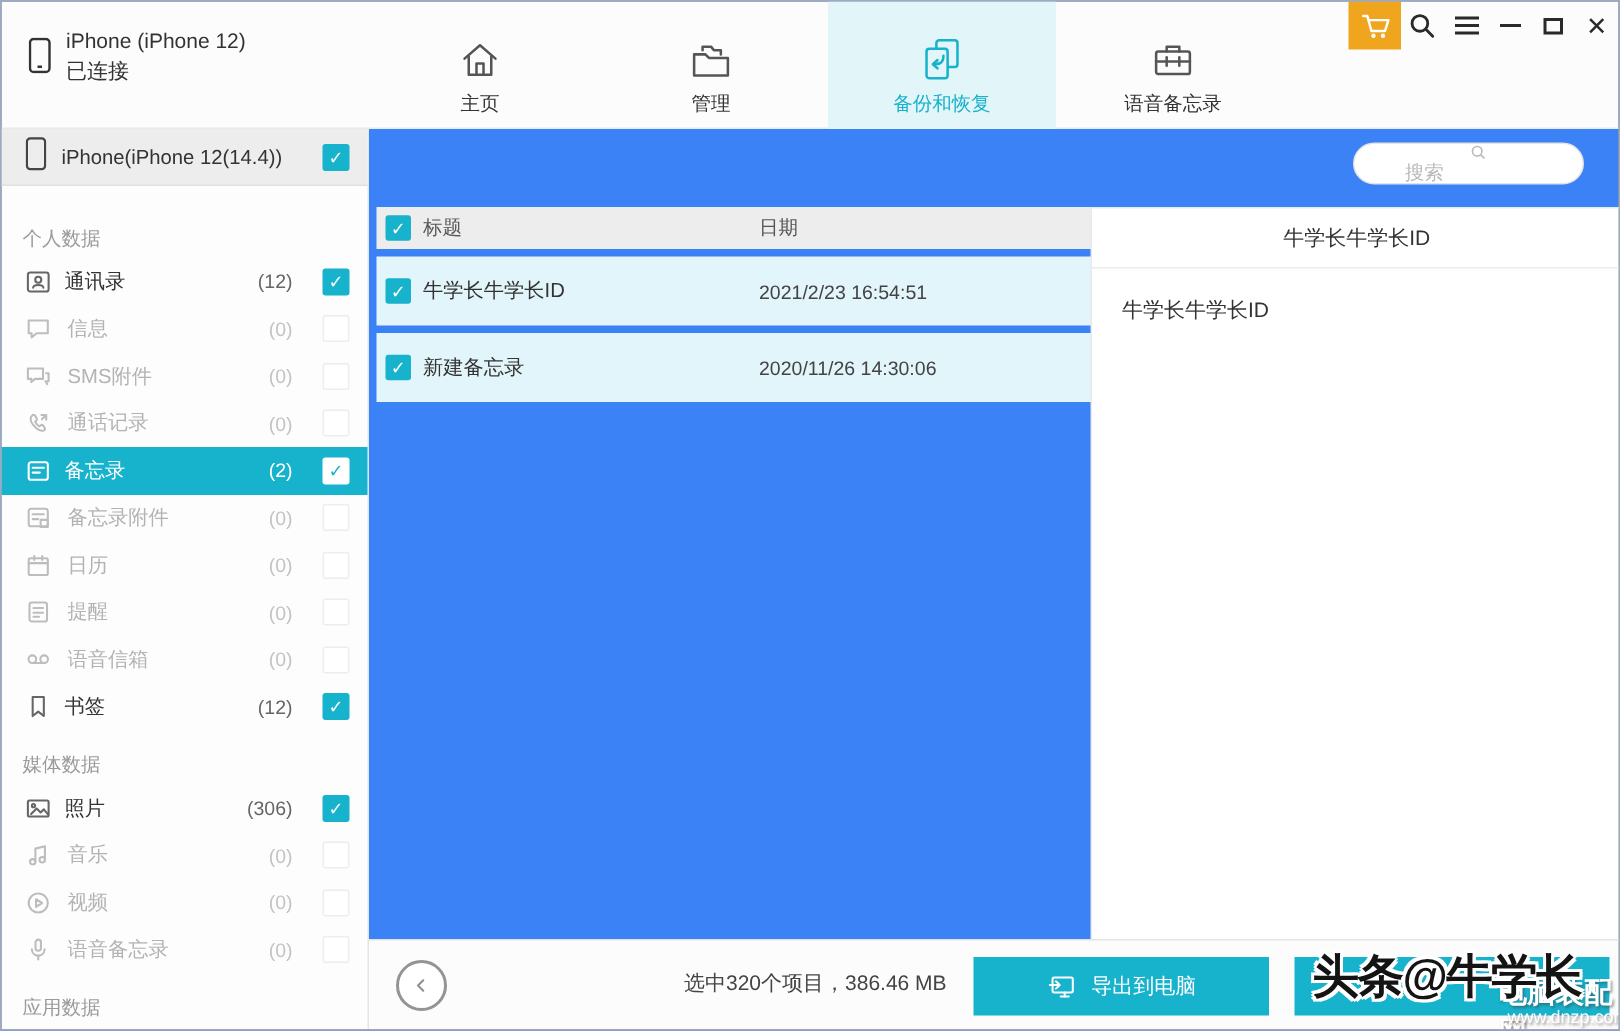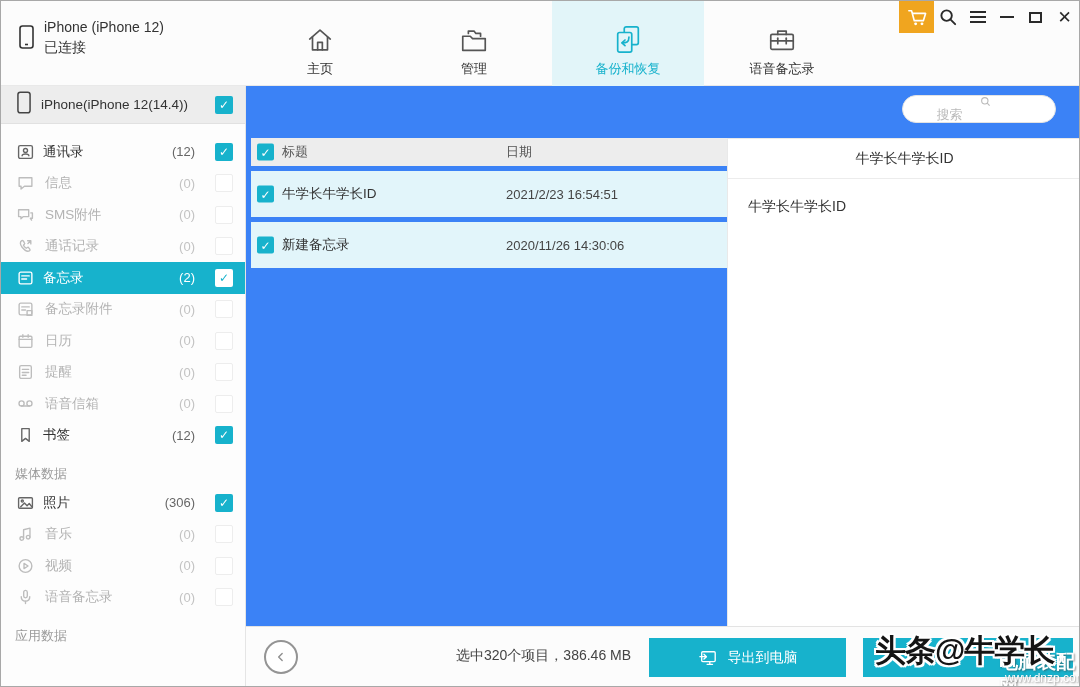--- a/index.html
+++ b/index.html
@@ -198,20 +198,21 @@
         <svg width="14" height="23" viewBox="0 0 15 24">
             <rect x="1" y="1" width="13" height="22" rx="2.5" fill="none" stroke="#444" stroke-width="1.6"></rect>
           </svg>
       </span>
       <span class="dr-label">iPhone(iPhone 12(14.4))</span>
       <span class="cb on" style="position:absolute; right:12px;">✓</span>
     </div>
 
     <div class="sb-list">
 
+      <div class="sb-section">个人数据</div>
 
       <div class="sb-item">
         <span class="sb-ico"><svg viewBox="0 0 16 16">
               <rect x="1.5" y="2" width="13" height="12" rx="1.5"></rect>
               <circle cx="8" cy="6.6" r="1.9"></circle>
               <path d="M4.8 11.6 c0-2.3 6.4-2.3 6.4 0"></path>
             </svg></span>
         <span>通讯录</span>
         <span class="sb-count">(12)</span>
         <span class="cb on">✓</span>

